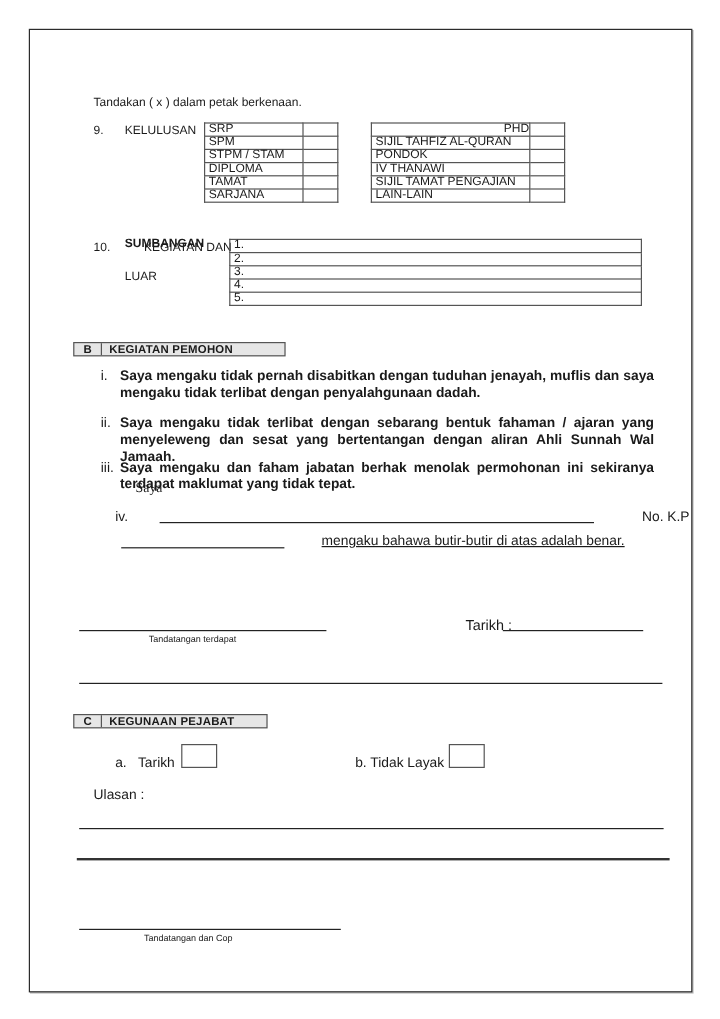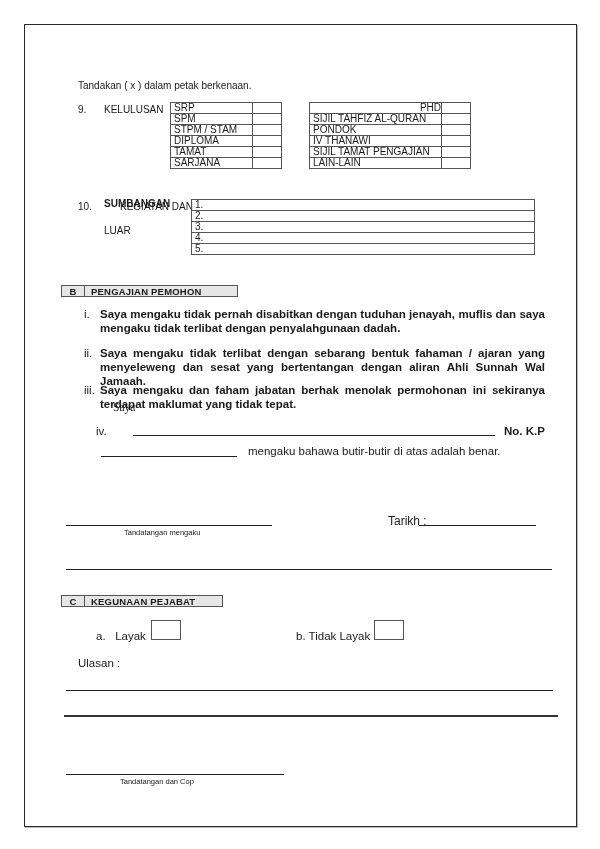--- a/index.html
+++ b/index.html
@@ -118,56 +118,56 @@
         <td>4.</td>
       </tr>
     <tr>
         <td>5.</td>
       </tr>
   </tbody>
 </table>
 
 <div class="sect-head" style="left:61px; top:285px; width:177px;">
   <span class="letter">B</span>
-  <span class="title">PENGAJIAN  PEMOHON</span>
+  <span class="title">KEGIATAN  PEMOHON</span>
 </div>
 
 <div class="decl" style="top:307px;">
   <span class="num">i.</span>
   <div class="body">Saya mengaku tidak pernah disabitkan dengan tuduhan jenayah, muflis dan saya mengaku tidak terlibat dengan penyalahgunaan dadah.</div>
 </div>
 <div class="decl" style="top:346px;">
   <span class="num">ii.</span>
   <div class="body">Saya mengaku tidak terlibat dengan sebarang bentuk fahaman / ajaran yang menyeleweng dan sesat yang bertentangan dengan aliran Ahli Sunnah Wal Jamaah.</div>
 </div>
 <div class="decl" style="top:383px;">
   <span class="num">iii.</span>
   <div class="body">Saya mengaku dan faham jabatan berhak menolak permohonan ini sekiranya terdapat maklumat yang tidak tepat.</div>
 </div>
 
 <div class="abs txt11" style="left:84px; top:424px;">iv.</div>
 <div class="abs txt11" style="left:101px; top:400px;font-family:Liberation Serif, serif;">Saya</div>
 <div class="line" style="left:133px; top:435px; width:362px;"></div>
-<div class="abs txt11" style="left:492px; top:424px;font-weight:bold;">No.  K.P</div>
+<div class="abs txt11" style="left:523px; top:424px;">No.  K.P</div>
 <div class="line" style="left:101px; top:456px; width:136px;"></div>
-<div class="abs txt11" style="left:236px; top:444px;">mengaku bahawa butir-butir di atas adalah benar.</div>
+<div class="abs txt11" style="left:256px; top:444px;text-decoration:underline;">mengaku bahawa butir-butir di atas adalah benar.</div>
 
 <div class="line" style="left:66px; top:525px; width:206px;"></div>
-<div class="abs" style="left:112px; top:528px; font-size:7.5px; line-height:9px;">Tandatangan mengaku</div>
+<div class="abs" style="left:112px; top:528px; font-size:7.5px; line-height:9px;">Tandatangan terdapat</div>
 <div class="abs" style="left:376px; top:514px; font-size:12px; line-height:14px;">Tarikh :</div>
 <div class="line" style="left:419px; top:525px; width:117px;"></div>
 
 <div class="line" style="left:66px; top:569px; width:486px;"></div>
 
 <div class="sect-head" style="left:61px; top:595px; width:162px;">
   <span class="letter">C</span>
   <span class="title">KEGUNAAN PEJABAT</span>
 </div>
 
-<div class="abs txt11" style="left:84px; top:629px; white-space:pre;">a.   Layak</div>
+<div class="abs txt11" style="left:84px; top:629px; white-space:pre;">a.   Tarikh</div>
 <div class="checkbox" style="left:151px; top:620px;"></div>
 <div class="abs txt11" style="left:284px; top:629px;text-align:center;">b. Tidak Layak</div>
 <div class="checkbox" style="left:374px; top:620px;"></div>
 
 <div class="abs txt11" style="left:66px; top:656px;">Ulasan :</div>
 <div class="line" style="left:66px; top:690px; width:487px;"></div>
 <div class="line thick" style="left:64px; top:715px; width:494px;"></div>
 
 <div class="line" style="left:66px; top:774px; width:218px;"></div>
 <div class="abs" style="left:108px; top:777px; font-size:7.5px; line-height:9px;">Tandatangan dan Cop</div>

